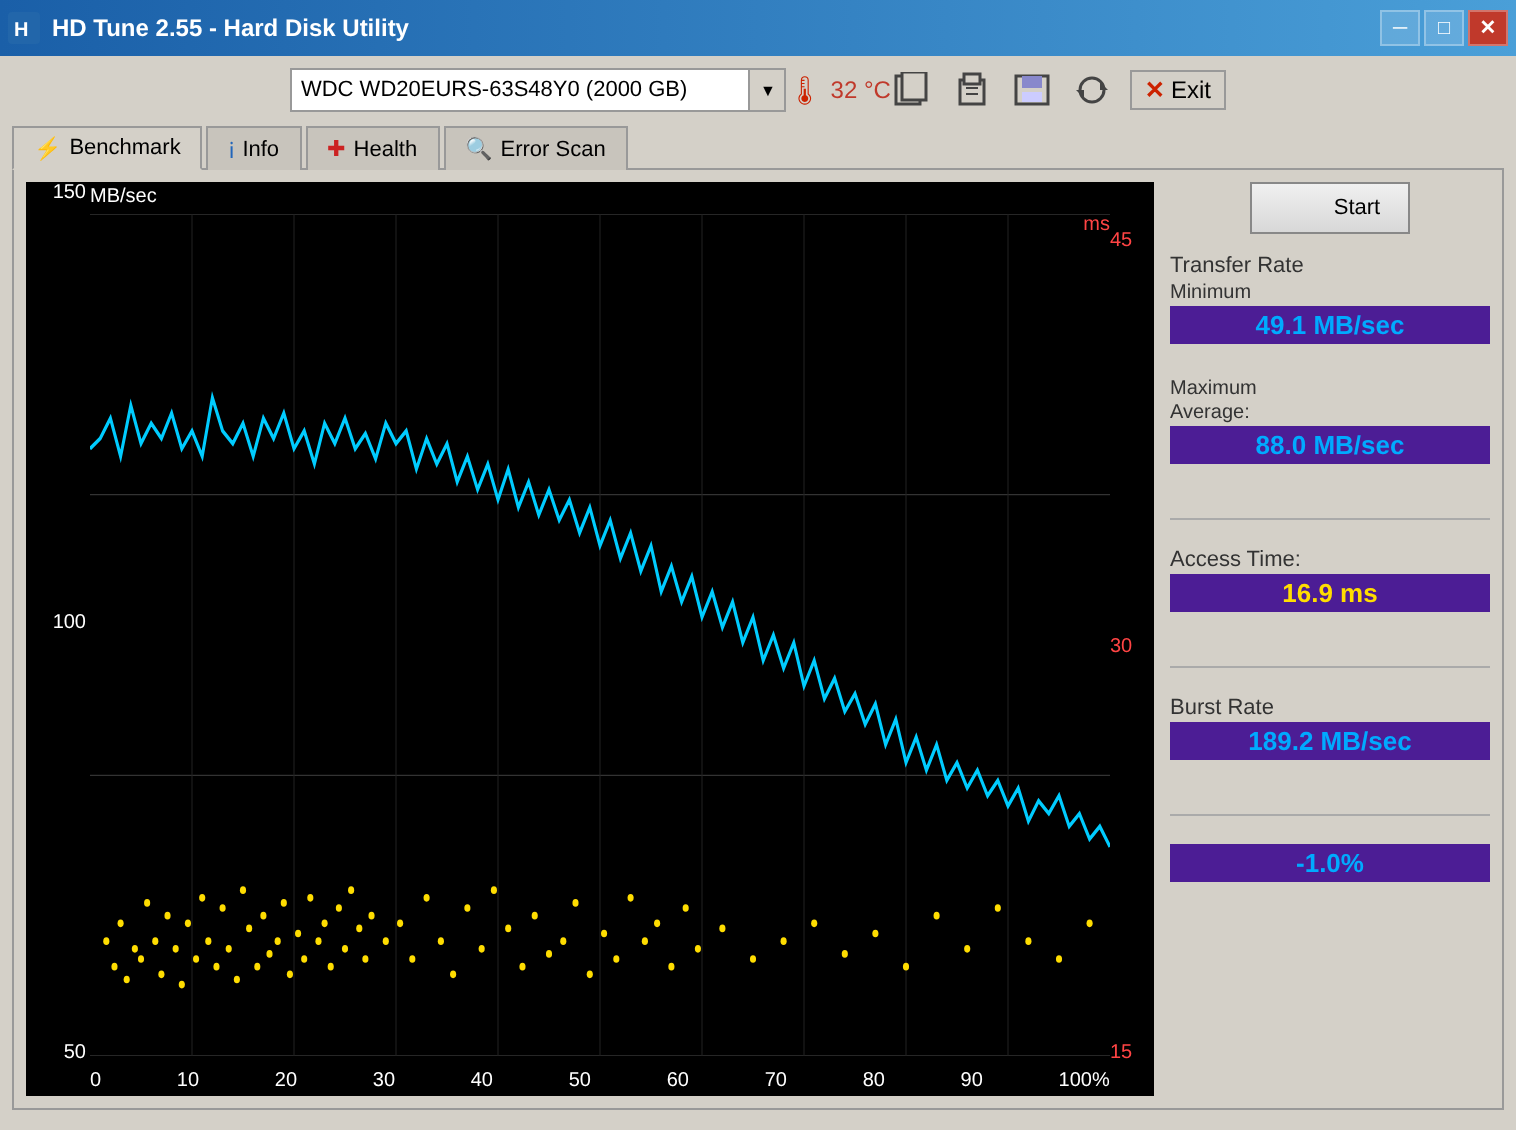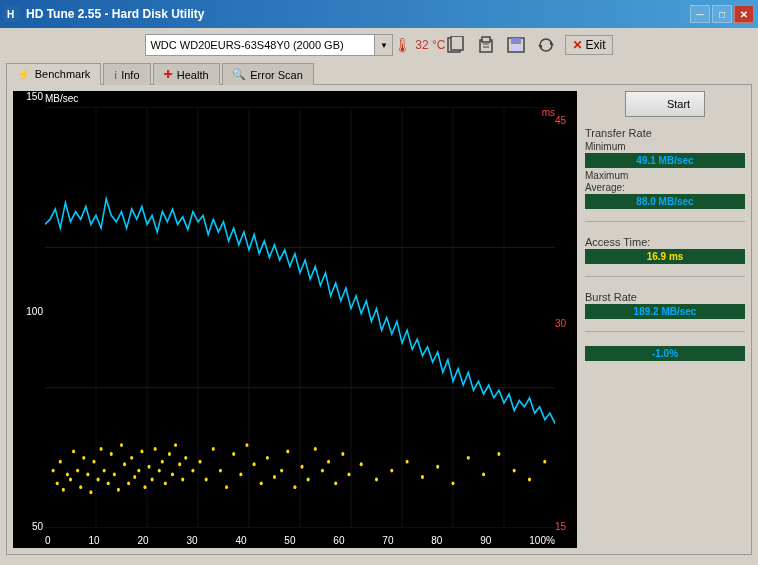--- a/index.html
+++ b/index.html
@@ -245,28 +245,28 @@
       font-size: 11px;
       color: #333;
       margin-bottom: 1px;
     }
     .stat-label-sub {
       font-size: 10px;
       color: #333;
       margin-bottom: 1px;
     }
     .stat-value {
-      background: #14532d;
+      background: #4c1d95;
       color: #00aaff;
-      font-size: 10px;
+      font-size: 13px;
       font-weight: bold;
       padding: 2px 6px;
       text-align: center;
       width: 100%;
-      margin-bottom: 2px;
+      margin-bottom: 17px;
     }
     .stat-value.yellow-text {
       color: #ffdd00;
     }
     .section-title {
       font-size: 11px;
       color: #333;
       font-weight: normal;
       margin-bottom: 2px;
     }

